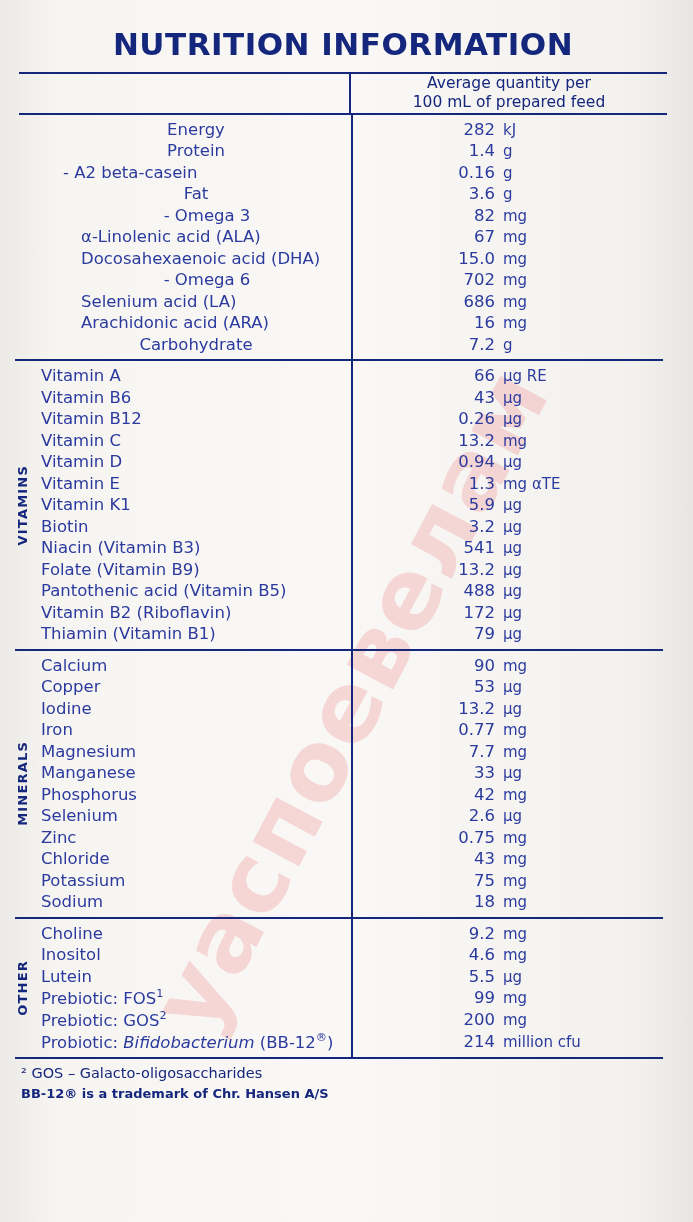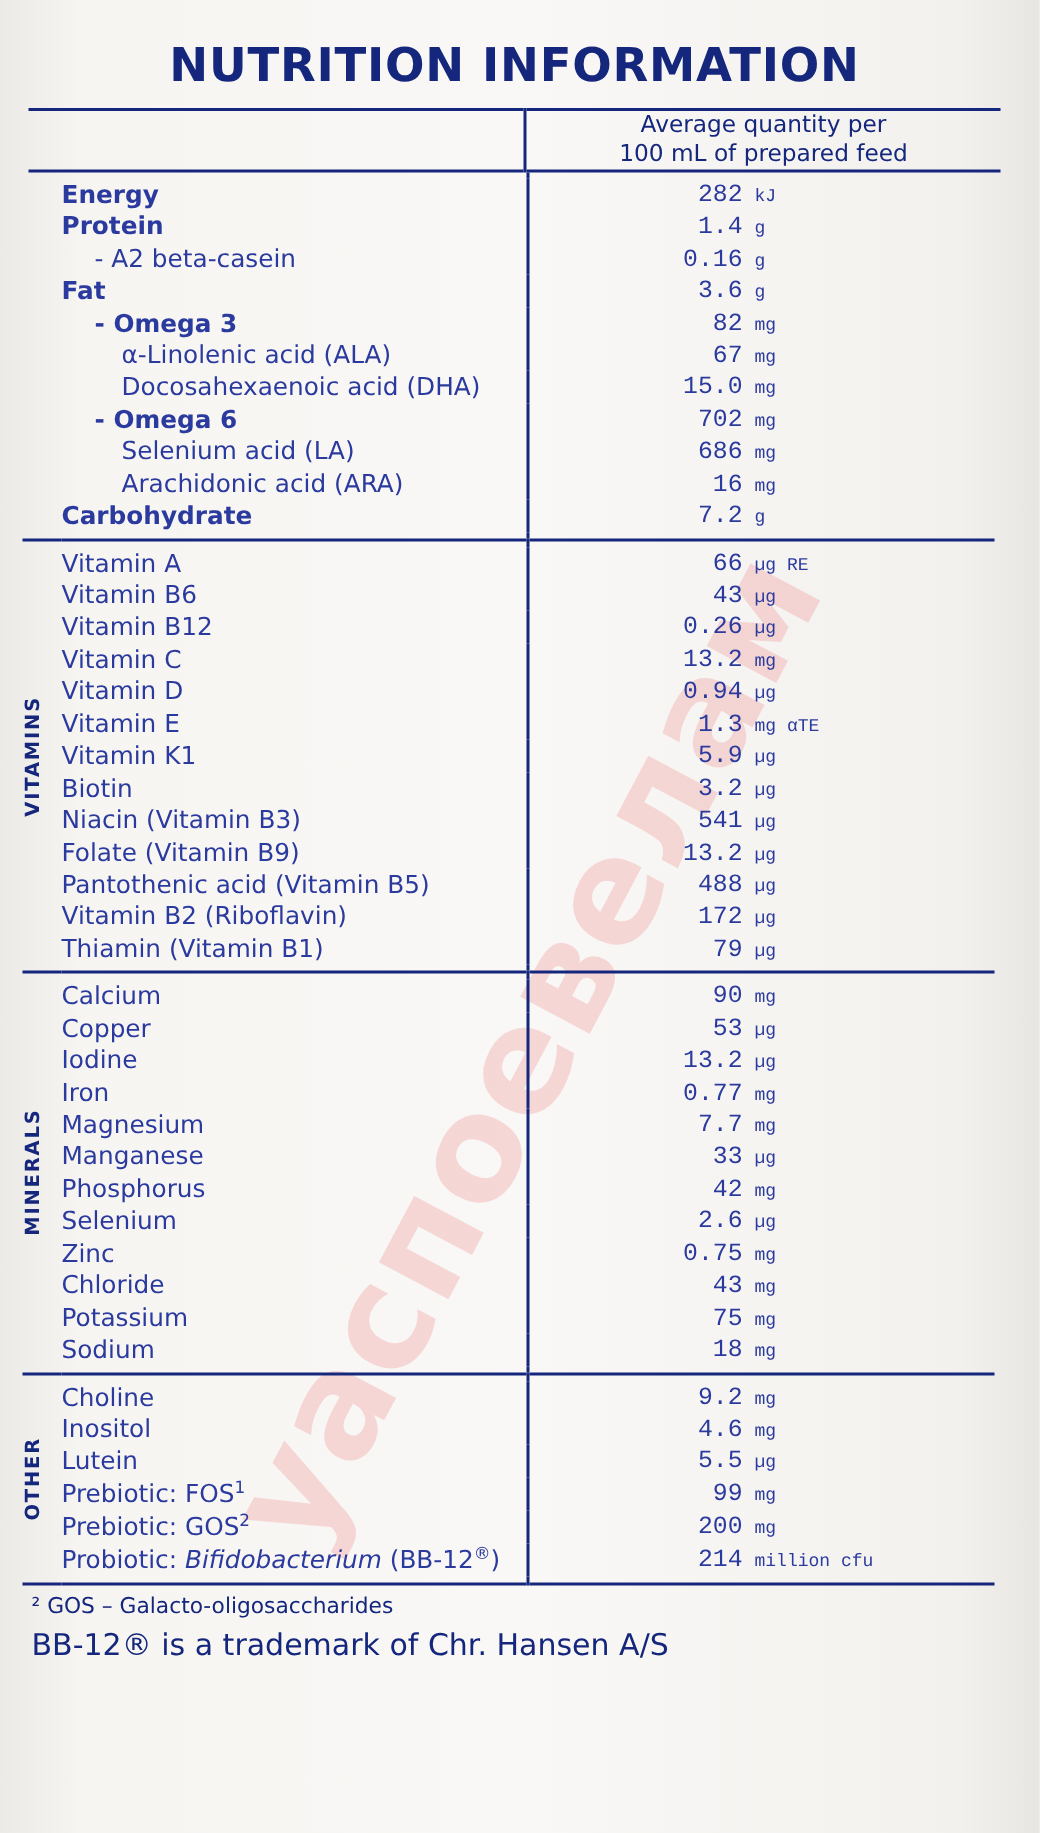--- a/index.html
+++ b/index.html
@@ -110,66 +110,65 @@
   }
   .grp td { padding: 0; }
 
   .nm {
     font-size: 16.5px;
     color: #2b3a9e;
     padding: 1px 0 1px 10px;
     line-height: 1.30;
     white-space: nowrap;
   }
-  .nm.bold { font-weight: bold; }
+  .nm.bold { font-weight: normal; text-align: center; }
   .nm.ind1 { padding-left: 22px; }
   .nm.ind2 { padding-left: 40px; }
 
   .valcell {
     border-left: 2.5px solid #15277d;
     padding: 0;
   }
   .valwrap {
     display: flex;
     align-items: baseline;
-    font-family: Liberation Mono, monospace;
   }
   .val {
     width: 142px;
     text-align: right;
     font-size: 16.5px;
     color: #2b3a9e;
     padding-right: 8px;
     line-height: 1.30;
     white-space: nowrap;
   }
   .unit {
-    font-size: 12px;
+    font-size: 15px;
     color: #2b3a9e;
     line-height: 1.30;
     white-space: nowrap;
   }
 
   .spacer-sm { height: 4px; }
 
   .footnotes {
     width: 648px;
     margin: 6px auto 0 auto;
     color: #15277d;
   }
   .fn-line1 {
     font-size: 14.5px;
     display: flex;
     gap: 30px;
     line-height: 1.2;
     padding-left: 2px;
   }
   .fn-line2 {
-    font-size: 20px;
-    font-weight: normal;
+    font-size: 13px;
+    font-weight: bold;
     padding-left: 2px;
     margin-top: 4px;
   }
   sup { font-size: 0.68em; }
   .ital { font-style: italic; }
 </style>
 </head>
 <body>
 
 <div id="page">

